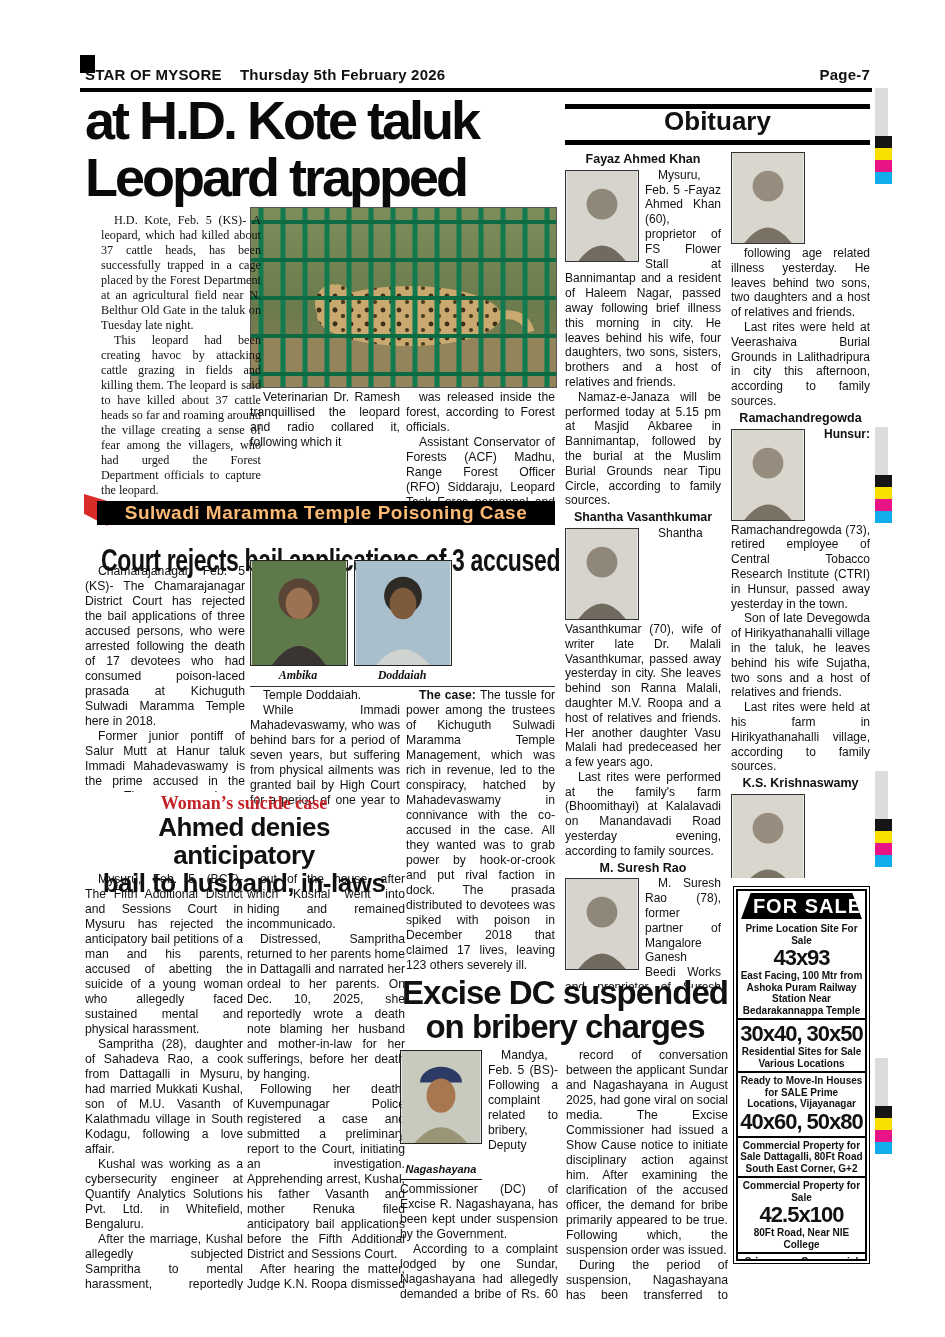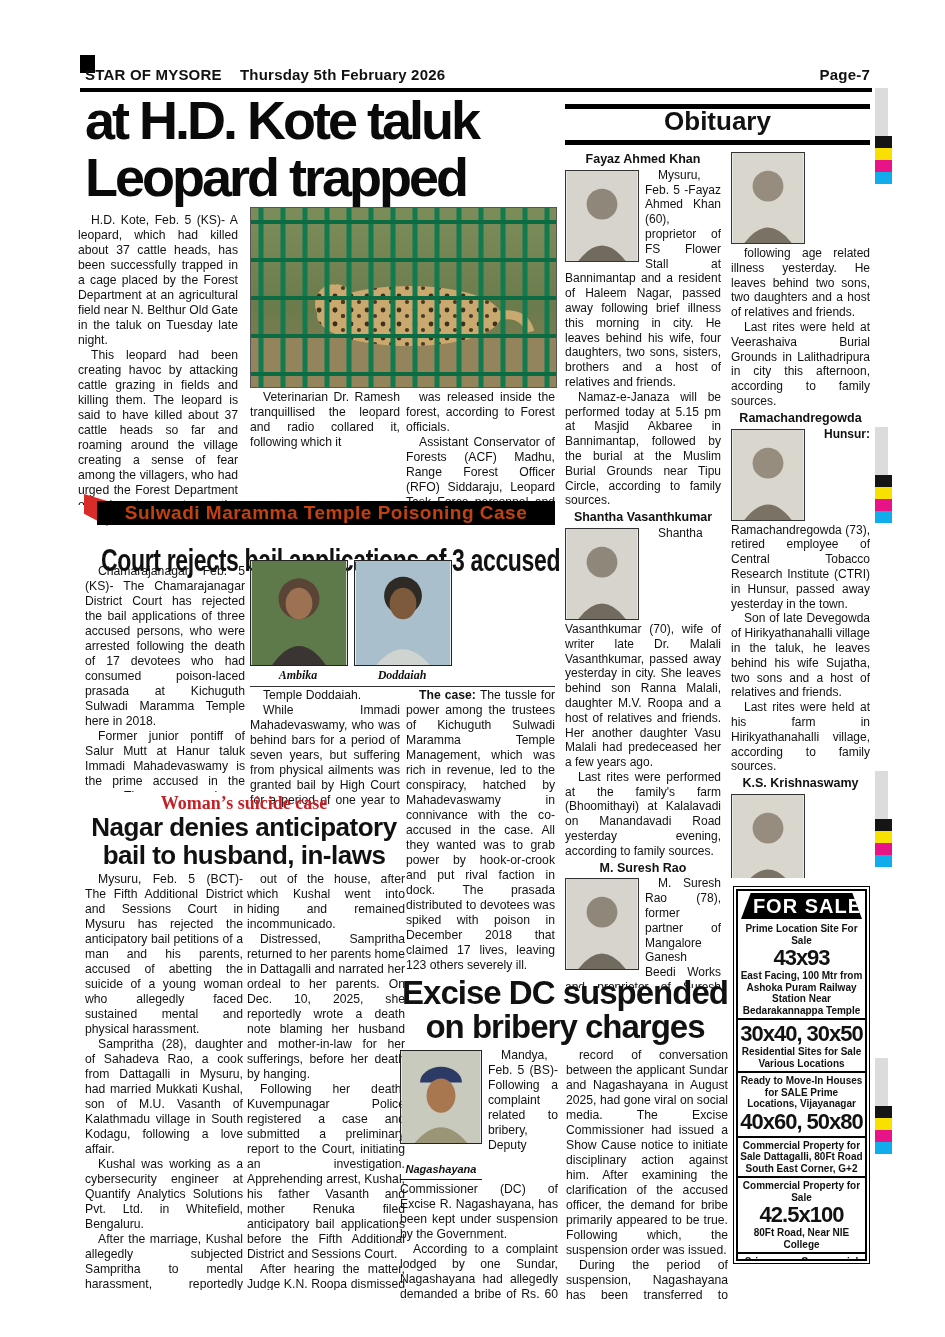--- a/index.html
+++ b/index.html
@@ -11,28 +11,28 @@
   .textcol p.para b.lead{font-weight:bold;}
   
   #masthead span{position:absolute;top:66px;font-weight:bold;font-size:15px;letter-spacing:.2px;}
   #mast-paper{left:85px;} #mast-date{left:240px;} #mast-page{right:75px;}
   #masthead-rule{position:absolute;left:80px;top:88px;width:792px;height:4px;background:#000;}
   #tl-mark{position:absolute;left:80px;top:55px;width:15px;height:18px;background:#000;}
   
   #leopard-headline{position:absolute;left:85px;top:92px;width:478px;font-weight:bold;
       font-size:54px;line-height:57px;letter-spacing:-3px;color:#0a0a0a;}
   #leopard-photo{position:absolute;left:250px;top:207px;width:305px;height:179px;border:1px solid #555;}
-  #leo-col1{left:78px;top:213px;width:160px;height:292px;}
+  #leo-col1{left:101px;top:213px;width:160px;height:292px;font-family:Liberation Serif, serif;}
   #leo-col2{left:250px;top:390px;width:150px;height:118px;}
   #leo-col3{left:406px;top:390px;width:149px;height:118px;}
   
   #sul-flag{position:absolute;left:84px;top:494px;width:30px;height:32px;background:#d92b27;
       clip-path:polygon(0 0,100% 28%,78% 100%,0 62%);}
   #sul-banner{position:absolute;left:97px;top:501px;width:458px;height:24px;background:#000;
-      color:#c2410c;font-weight:bold;font-size:19px;line-height:24px;text-align:center;letter-spacing:.5px;}
+      color:#fdba74;font-weight:bold;font-size:19px;line-height:24px;text-align:center;letter-spacing:.5px;}
   #sul-headline{position:absolute;left:85px;top:526px;width:470px;height:36px;font-weight:bold;
       font-size:32px;white-space:nowrap;}
   #sul-headline span{display:inline-block;transform:scaleX(.72);transform-origin:0 50%;letter-spacing:-.5px;}
   #sul-col1{left:85px;top:564px;width:160px;height:228px;}
   #sul-col2{left:250px;top:688px;width:150px;height:120px;}
   #sul-col3{left:406px;top:688px;width:149px;height:286px;}
   #accused-photos{position:absolute;left:250px;top:560px;width:305px;}
   #accused-photos .row{display:flex;gap:8px;}
   .accused{margin:0;width:96px;}
   .accused .ph{width:96px;height:104px;border:1px solid #222;}
@@ -211,21 +211,21 @@
   <p class="para"><b class="lead"></b><span>Temple Doddaiah.</span></p>
       <p class="para"><b class="lead"></b><span>While Immadi Mahadevaswamy, who was behind bars for a period of seven years, but suffering from physical ailments was granted bail by High Court for a period of one year to avail</span></p>
     </div>
   <div class="textcol" id="sul-col3">
 
       <p class="para"><b class="lead">The case: </b><span>The tussle for power among the trustees of Kichuguth Sulwadi Maramma Temple Management, which was rich in revenue, led to the conspiracy, hatched by Mahadevaswamy in connivance with the co-accused in the case. All they wanted was to grab power by hook-or-crook and put rival faction in dock. The prasada distributed to devotees was spiked with poison in December 2018 that claimed 17 lives, leaving 123 others severely ill.</span></p>
     </div>
 
   <div id="sui-kicker">Woman’s suicide case</div>
   <h2 id="sui-headline" style="margin:0;">
-    <div>Nagar denies anticipatory</div>
+    <div>Ahmed denies anticipatory</div>
     <div>bail to husband, in-laws</div>
   </h2>
   <div class="textcol" id="sui-col1">
 
   <p class="para"><b class="lead"></b><span>Mysuru, Feb. 5 (BCT)- The Fifth Additional District and Sessions Court in Mysuru has rejected the anticipatory bail petitions of a man and his parents, accused of abetting the suicide of a young woman who allegedly faced sustained mental and physical harassment.</span></p>
       <p class="para"><b class="lead"></b><span>Sampritha (28), daughter of Sahadeva Rao, a cook from Dattagalli in Mysuru, had married Mukkati Kushal, son of M.U. Vasanth of Kalathmadu village in South Kodagu, following a love affair.</span></p>
       <p class="para"><b class="lead"></b><span>Kushal was working as a cybersecurity engineer at Quantify Analytics Solutions Pvt. Ltd. in Whitefield, Bengaluru.</span></p>
       <p class="para"><b class="lead"></b><span>After the marriage, Kushal allegedly subjected Sampritha to mental harassment, reportedly under the influence of his mother. When she became pregnant, he is said to have forced her to undergo an abortion.</span></p>
     </div>
   <div class="textcol" id="sui-col2">

